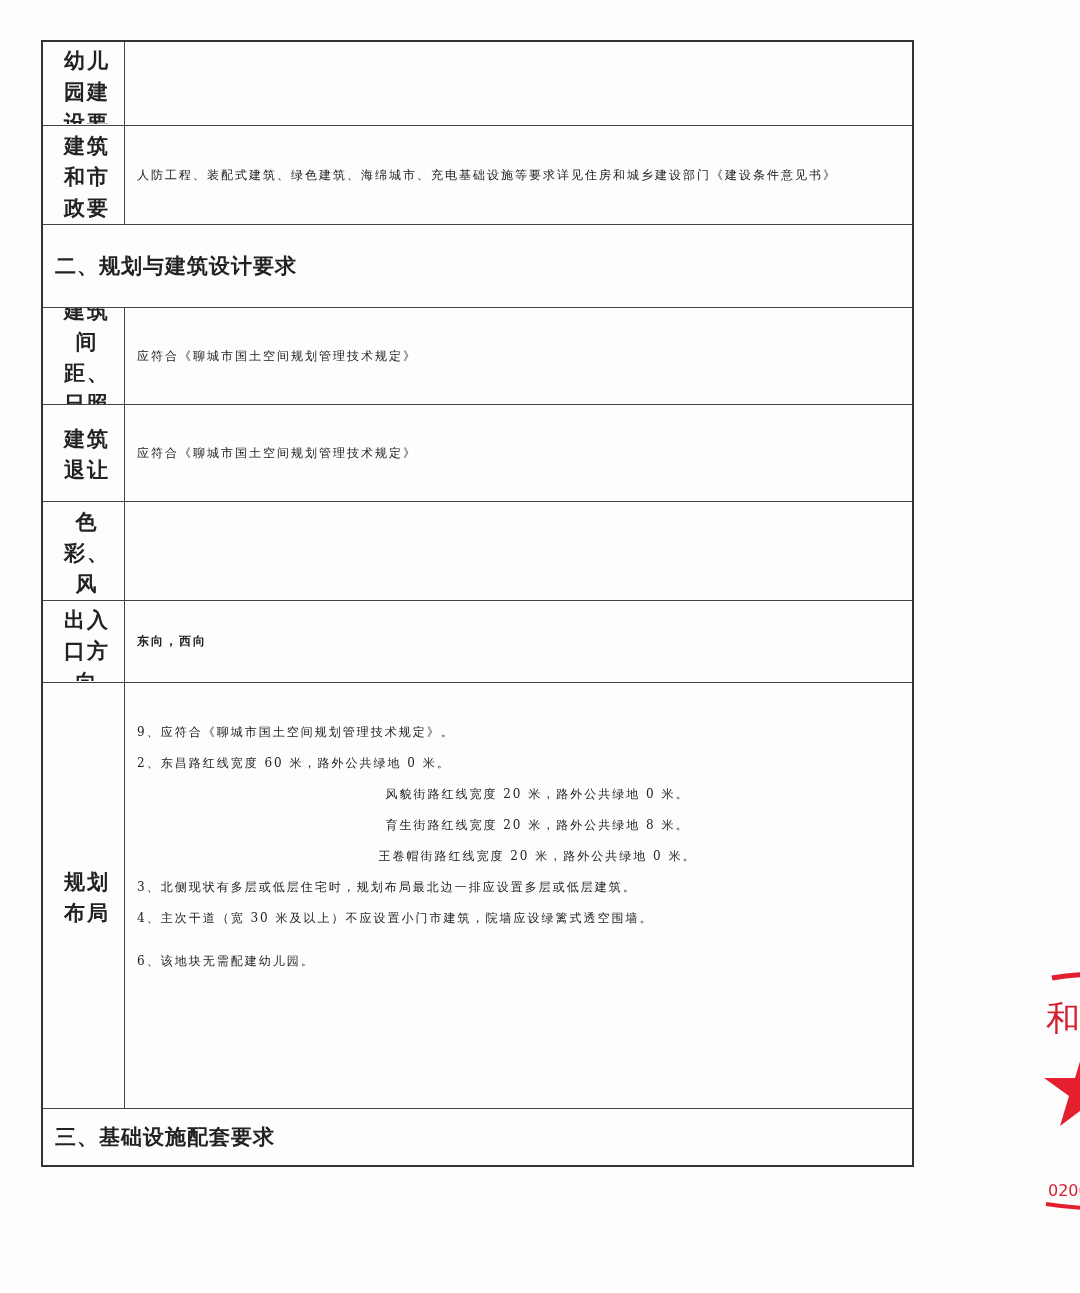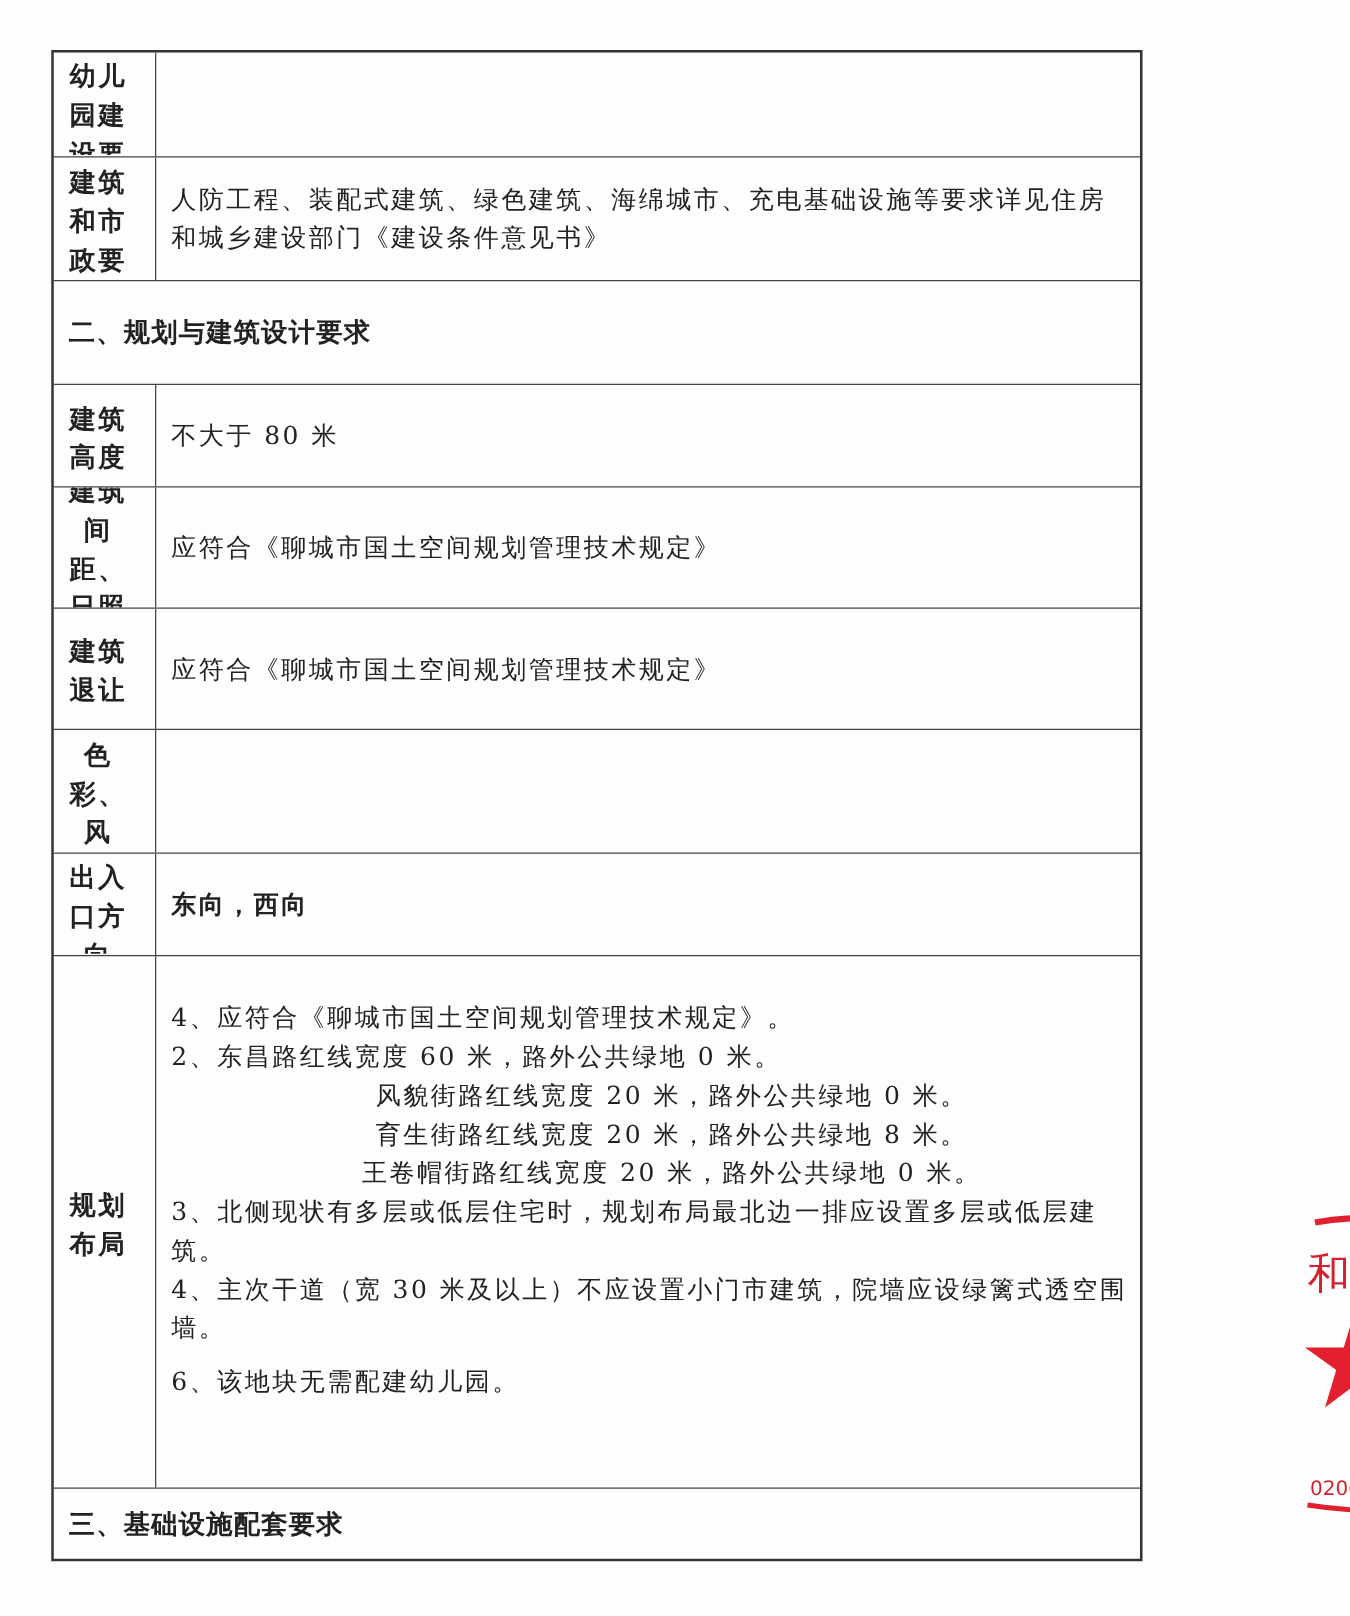--- a/index.html
+++ b/index.html
@@ -10,25 +10,25 @@
   .table {
     position:absolute; left:41px; top:40px; width:873px; border:2px solid #333;
     box-sizing:border-box;
   }
   .row { display:flex; border-bottom:1.5px solid #444; box-sizing:border-box; }
   .row:last-child { border-bottom:none; }
   .label {
     width:82px; flex:0 0 82px; border-right:1.5px solid #444; box-sizing:border-box;
     font-family:"DejaVu Sans", sans-serif; font-weight:bold; font-size:21px;
     line-height:31px; text-align:center; padding:4px 12px 0 2px; overflow:hidden;
-    display:flex; align-items:center; justify-content:center; letter-spacing:2px;
+    display:flex; align-items:center; justify-content:flex-end; letter-spacing:2px;
   }
   .label span { display:block; width:50px; word-break:break-all; }
   .content {
-    flex:1; font-size:20px; line-height:31px; padding:0 10px 0 12px;
+    flex:1; font-size:12px; line-height:31px; padding:0 10px 0 12px;
     display:flex; align-items:center; letter-spacing:2px;
   }
   .content.bold { font-family:"DejaVu Sans", sans-serif; font-weight:bold; }
   .section {
     font-family:Liberation Mono, monospace; font-weight:bold; font-size:21px;
     padding:0 12px; display:flex; align-items:center; letter-spacing:1px;
   }
   .list { display:block; padding-top:34px; }
   .list div { line-height:31px; }
   .list .indent { padding-left:36px;text-align:center; }
@@ -47,26 +47,20 @@
       </div>
     <div class="content"></div>
   </div>
   <div class="row" style="height:99px">
     <div class="label">
         <span>建筑和市政要</span>
       </div>
     <div class="content">人防工程、装配式建筑、绿色建筑、海绵城市、充电基础设施等要求详见住房和城乡建设部门《建设条件意见书》</div>
   </div>
   <div class="row section" style="height:83px">二、规划与建筑设计要求</div>
-  <div class="row" style="height:82px">
-    <div class="label">
-        <span>建筑高度</span>
-      </div>
-    <div class="content">不大于 80 米</div>
-  </div>
   <div class="row" style="height:97px">
     <div class="label">
         <span>建筑间距、日照</span>
       </div>
     <div class="content">应符合《聊城市国土空间规划管理技术规定》</div>
   </div>
   <div class="row" style="height:97px">
     <div class="label">
         <span>建筑退让</span>
       </div>
@@ -82,21 +76,21 @@
     <div class="label" style="align-items:flex-start">
         <span style="height:76px;overflow:hidden">出入口方向</span>
       </div>
     <div class="content bold">东向，西向</div>
   </div>
   <div class="row" style="height:426px">
     <div class="label">
         <span>规划布局</span>
       </div>
     <div class="content list">
-      <div>4、应符合《聊城市国土空间规划管理技术规定》。</div>
+      <div>9、应符合《聊城市国土空间规划管理技术规定》。</div>
       <div>2、东昌路红线宽度 60 米，路外公共绿地 0 米。</div>
       <div class="indent">风貌街路红线宽度 20 米，路外公共绿地 0 米。</div>
       <div class="indent">育生街路红线宽度 20 米，路外公共绿地 8 米。</div>
       <div class="indent">王卷帽街路红线宽度 20 米，路外公共绿地 0 米。</div>
       <div>3、北侧现状有多层或低层住宅时，规划布局最北边一排应设置多层或低层建筑。</div>
       <div>4、主次干道（宽 30 米及以上）不应设置小门市建筑，院墙应设绿篱式透空围墙。</div>
       <div class="gap">6、该地块无需配建幼儿园。</div>
     </div>
   </div>
   <div class="row section" style="height:56px">三、基础设施配套要求</div>

